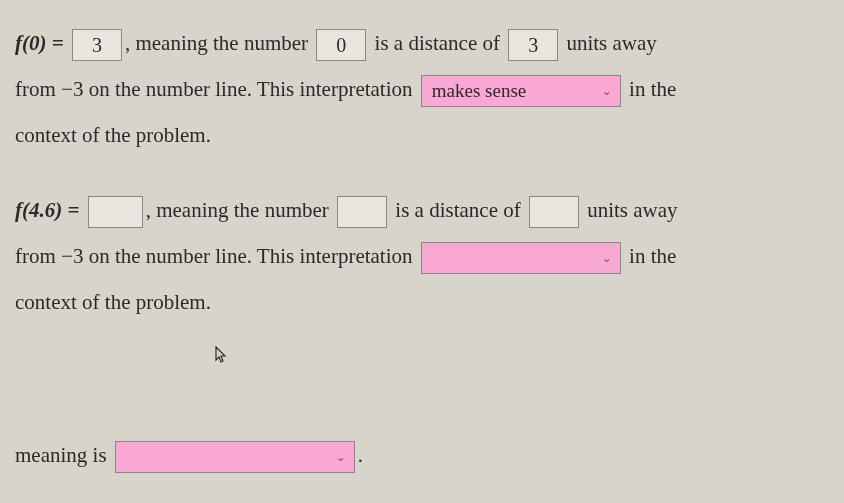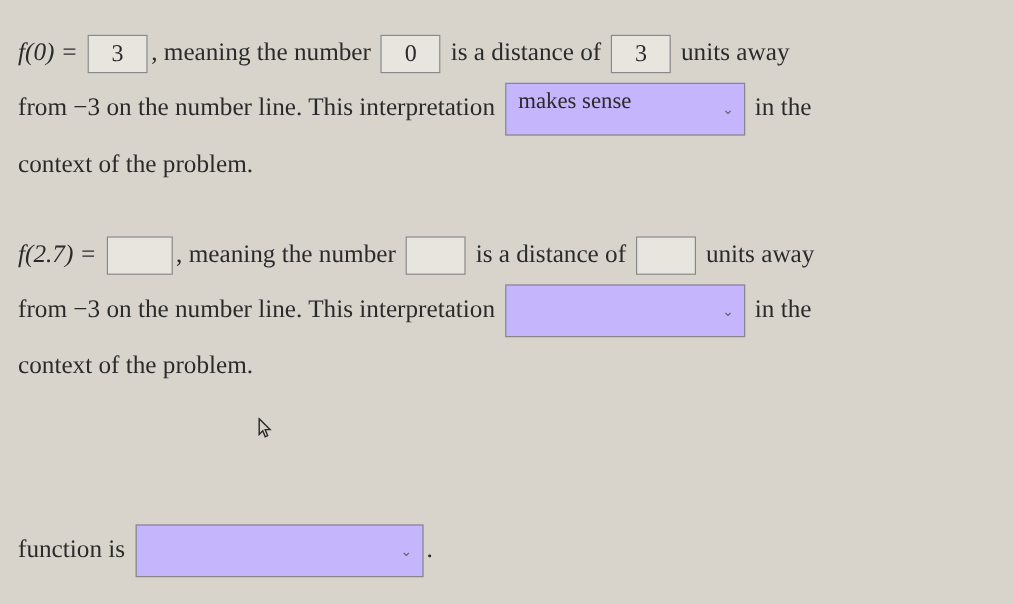--- a/index.html
+++ b/index.html
@@ -14,43 +14,44 @@
     color: #2a2a2a;
     line-height: 2.2;
     overflow: hidden;
   }
   .para {
     margin-bottom: 28px;
   }
   .math {
     font-style: italic;
     font-family: Georgia, serif;
+    font-weight: bold;
   }
   .input-box {
     display: inline-block;
     min-width: 50px;
     height: 32px;
     border: 1px solid #888;
     background: #e8e5de;
     text-align: center;
     vertical-align: middle;
     padding: 2px 10px;
     font-size: 20px;
     line-height: 26px;
     margin: 0 3px;
   }
   .input-box.wide {
     min-width: 55px;
   }
   .select-box {
     display: inline-block;
     min-width: 200px;
-    height: 44px;
+    height: 32px;
     border: 1px solid #888;
-    background: #c4b5fd;
+    background: #f9a8d4;
     vertical-align: middle;
     padding: 2px 10px;
     font-size: 19px;
     line-height: 26px;
     position: relative;
     margin: 0 3px;
   }
   .select-box.wider {
     min-width: 240px;
   }
@@ -86,21 +87,21 @@
   <span>on the number line. This interpretation</span>
   <span class="select-box">
     <span>makes sense</span>
     <span class="chev">⌄</span>
   </span>
   <span>in the</span><br>
   <span>context of the problem.</span>
 </div>
 
 <div class="para">
-  <span class="math">f(2.7) =</span>
+  <span class="math">f(4.6) =</span>
   <span class="input-box wide"></span><span>, meaning the number</span>
   <span class="input-box"></span>
   <span>is a distance of</span>
   <span class="input-box"></span>
   <span>units away</span><br>
   <span>from</span>
   <span class="neg">−3</span>
   <span>on the number line. This interpretation</span>
   <span class="select-box">
     <span></span>
@@ -113,18 +114,18 @@
 <div style="margin-left:200px;margin-top:-20px;margin-bottom:6px;">
   <span class="cursor-ptr">
     <svg width="14" height="18" viewBox="0 0 14 18">
       <path d="M1 1 L1 14 L4 11 L6 16 L8 15 L6 10 L10 10 Z" fill="none" stroke="#2a2a2a" stroke-width="1.2"></path>
     </svg>
   </span>
 </div>
 
 <div class="para">
   <br>
-  <span>function is</span>
+  <span>meaning is</span>
   <span class="select-box wider">
     <span></span>
     <span class="chev">⌄</span>
   </span><span>.</span>
 </div>
 
 </body></html>

